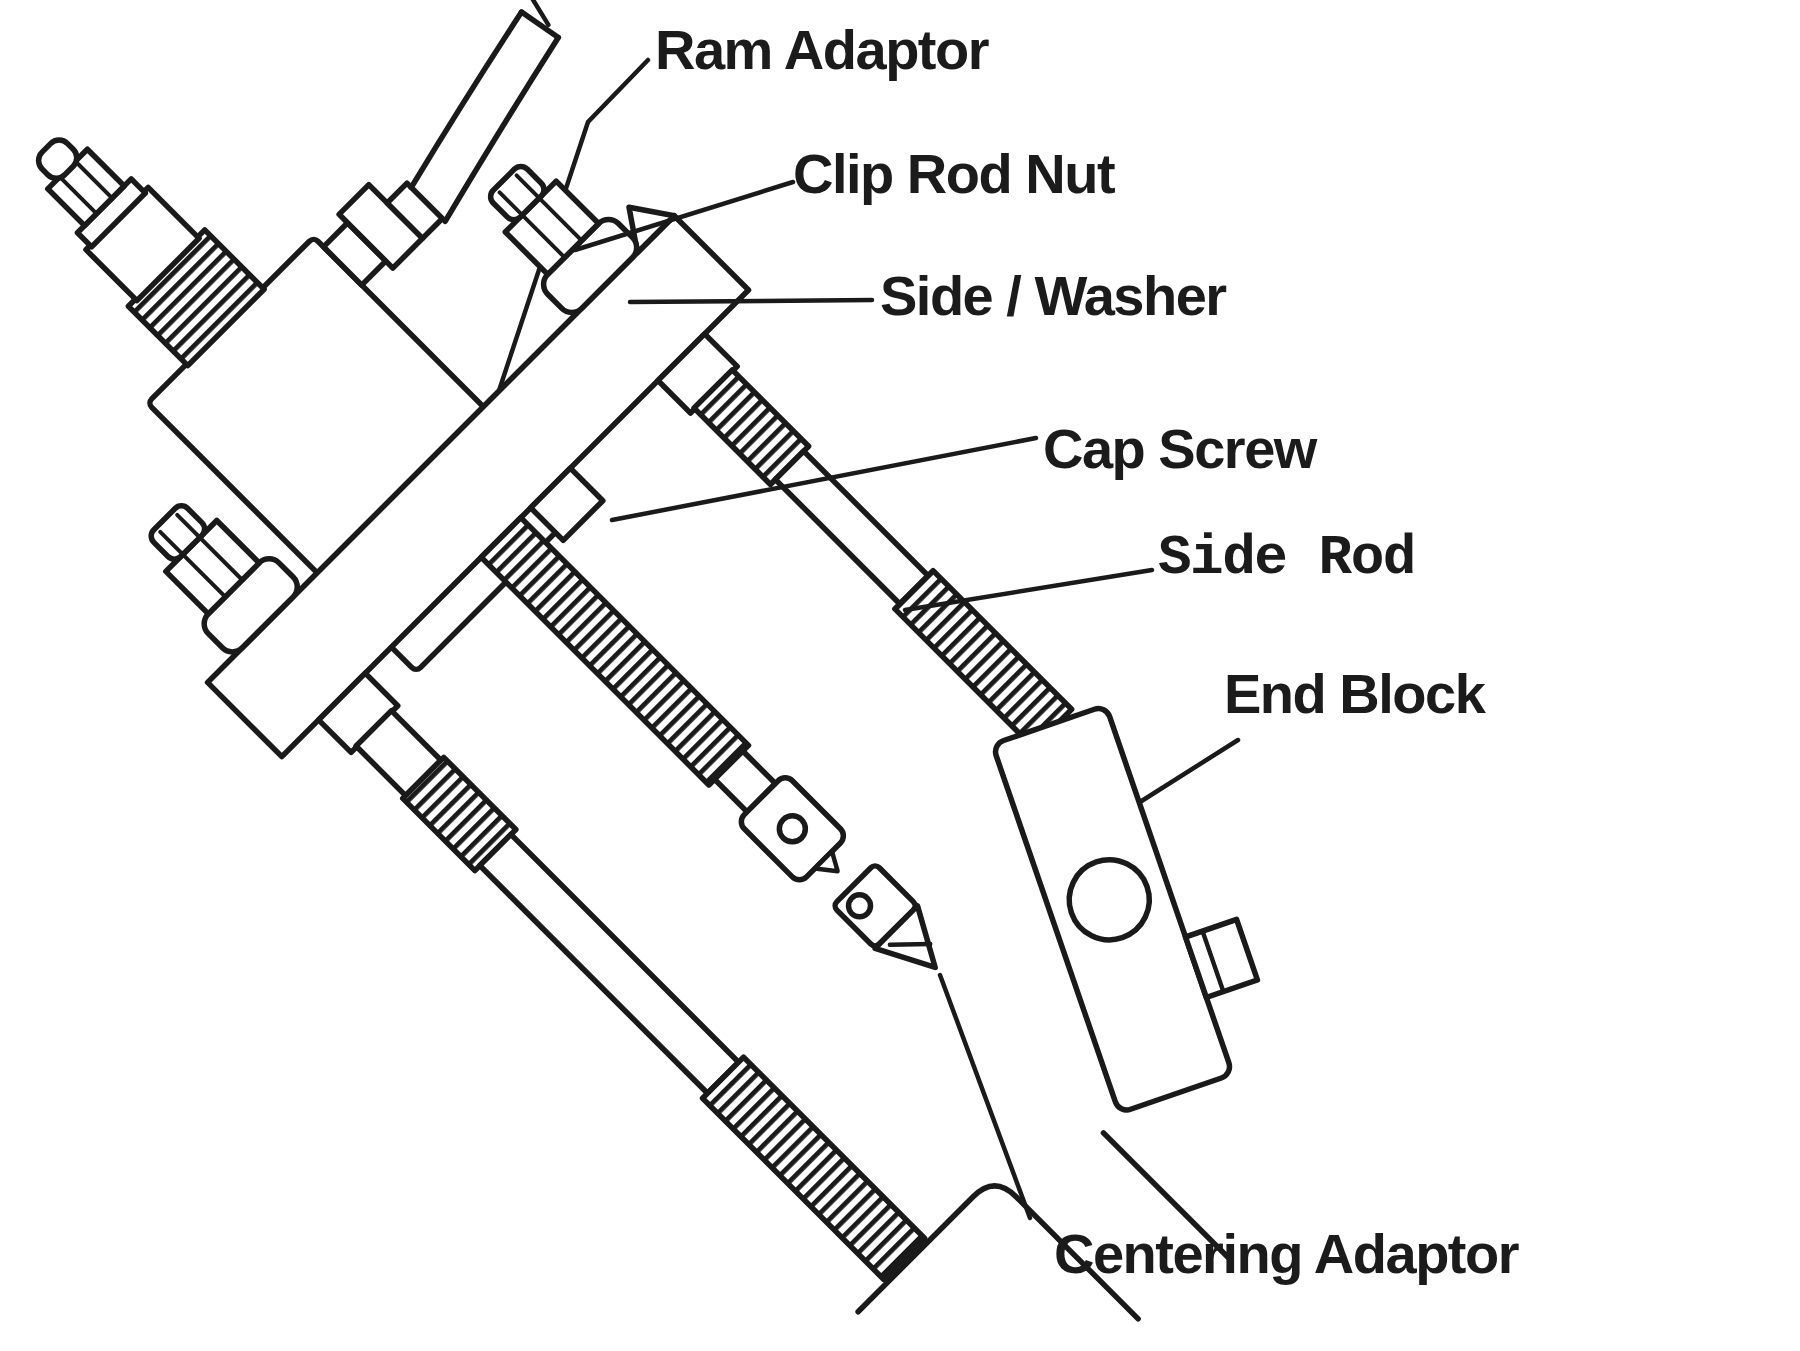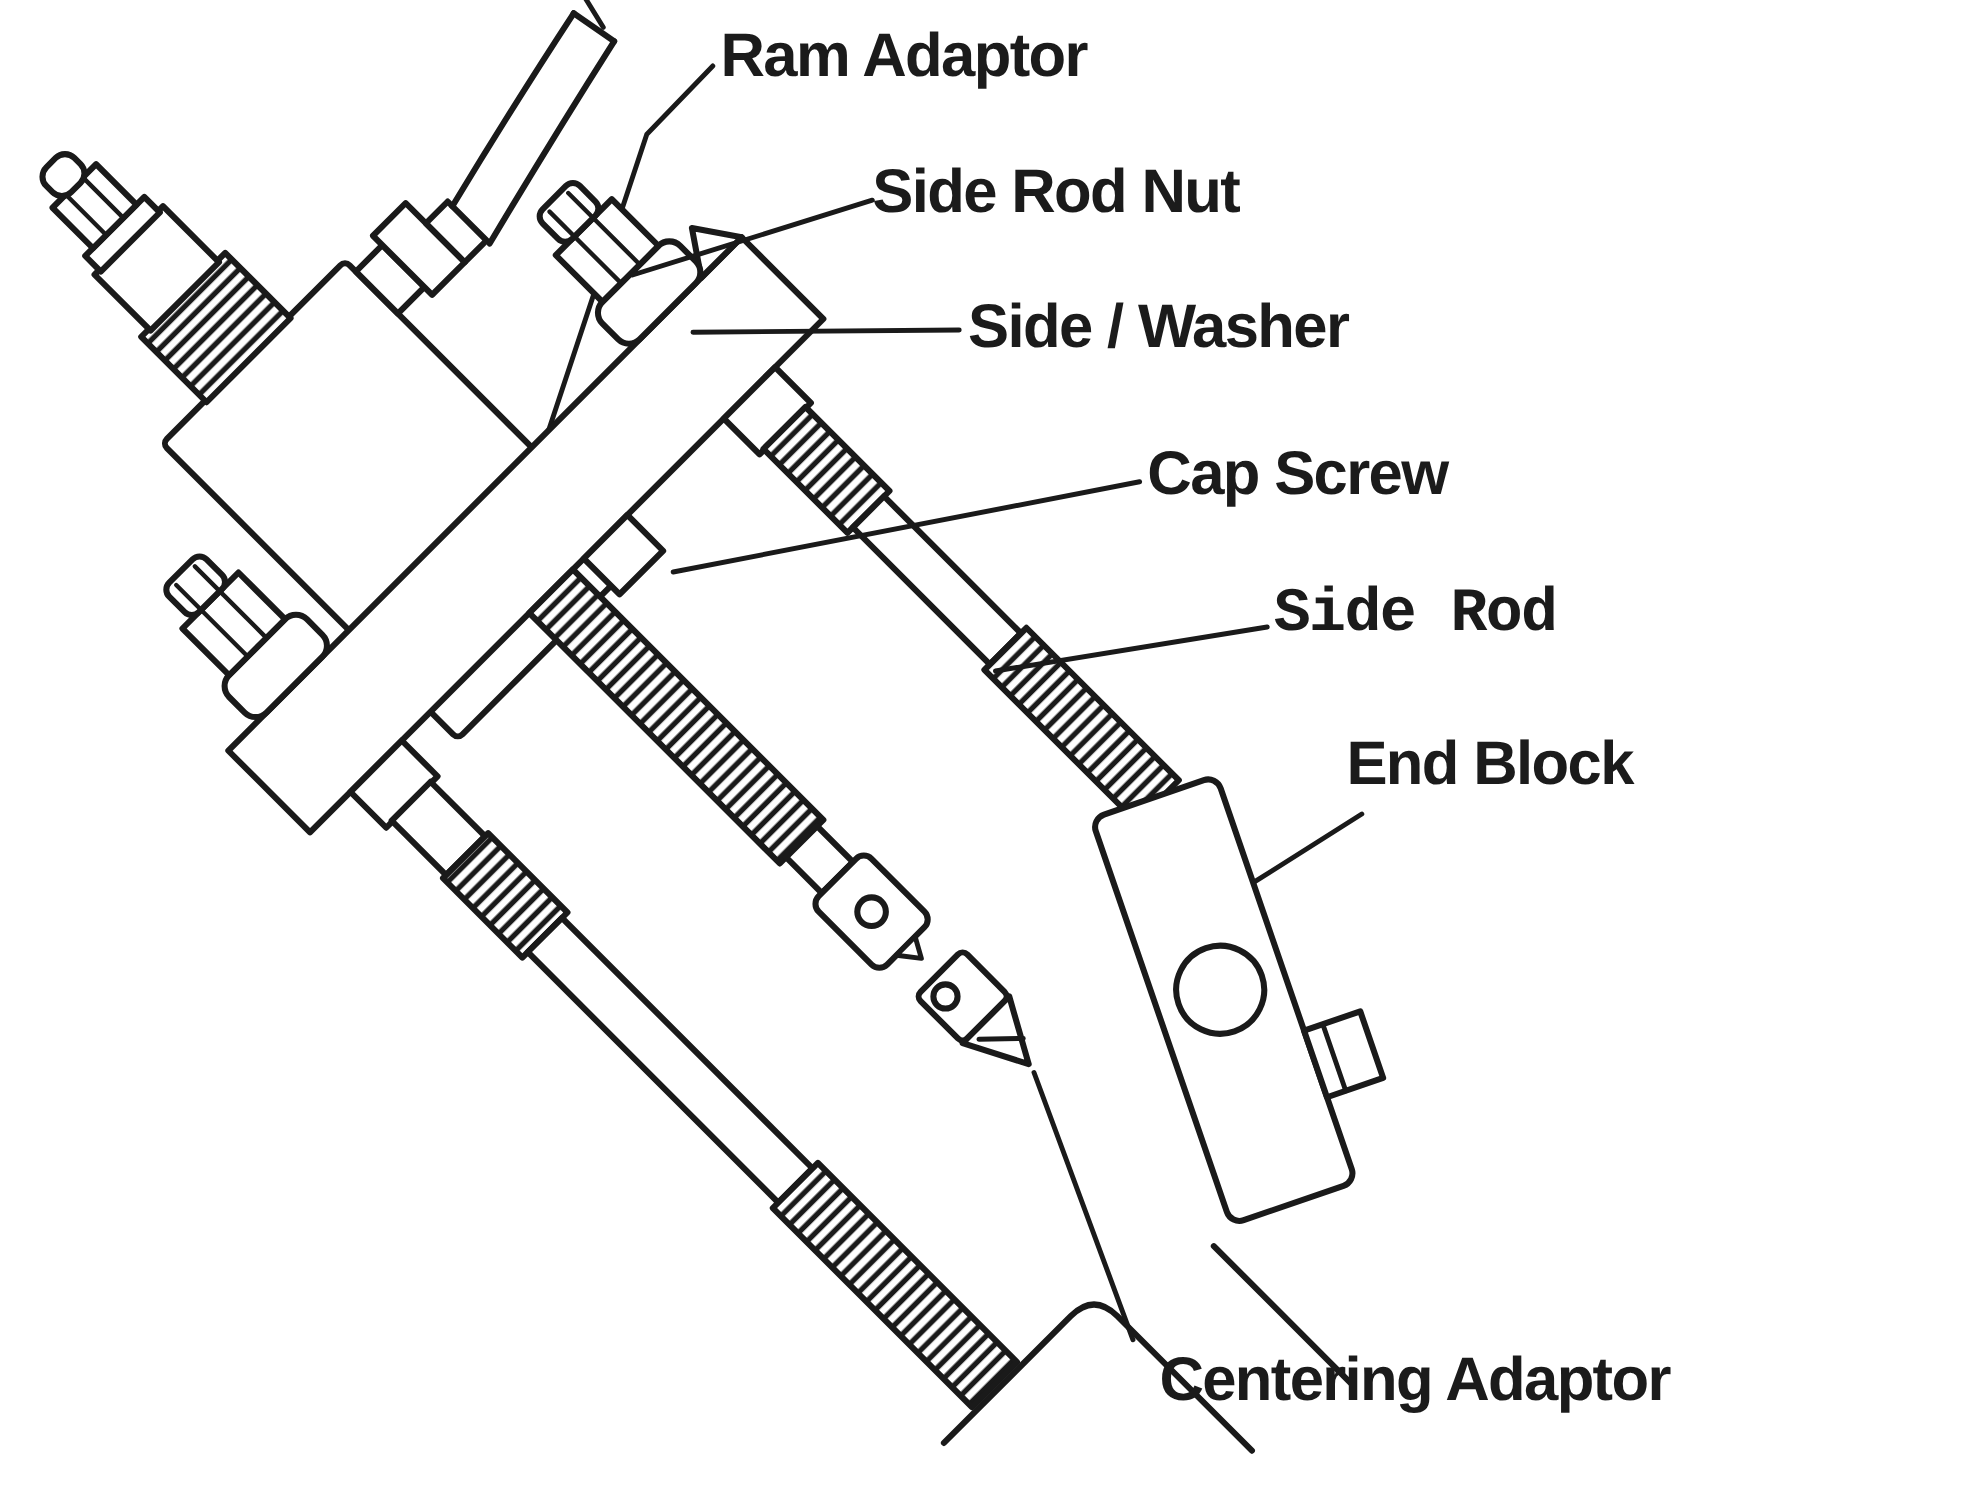--- a/index.html
+++ b/index.html
@@ -125,19 +125,19 @@
     <polyline points="793,182 575,250"></polyline>
     <polyline points="872,300 630,302"></polyline>
     <polyline points="1036,438 612,520"></polyline>
     <polyline points="1152,570 905,610"></polyline>
     <polyline points="1238,740 1140,802"></polyline>
     <polyline points="940,975 1030,1218"></polyline>
   </g>
 </svg>
 
   <div class="lbl" style="left:655px;top:22px;text-align:center;">Ram Adaptor</div>
-  <div class="lbl" style="left:793px;top:146px;">Side Rod Nut</div>
+  <div class="lbl" style="left:793px;top:146px;">Clip Rod Nut</div>
   <div class="lbl" style="left:880px;top:268px;">Side / Washer</div>
-  <div class="lbl" style="left:1043px;top:402px;">Cap Screw</div>
+  <div class="lbl" style="left:1043px;top:421px;">Cap Screw</div>
   <div class="lbl" style="left:1158px;top:530px;font-family:Liberation Mono, monospace;">Side Rod</div>
   <div class="lbl" style="left:1224px;top:666px;">End Block</div>
   <div class="lbl" style="left:1042px;top:1226px;margin-left:12px;">Centering Adaptor</div>
 </div>
 
 </body></html>

